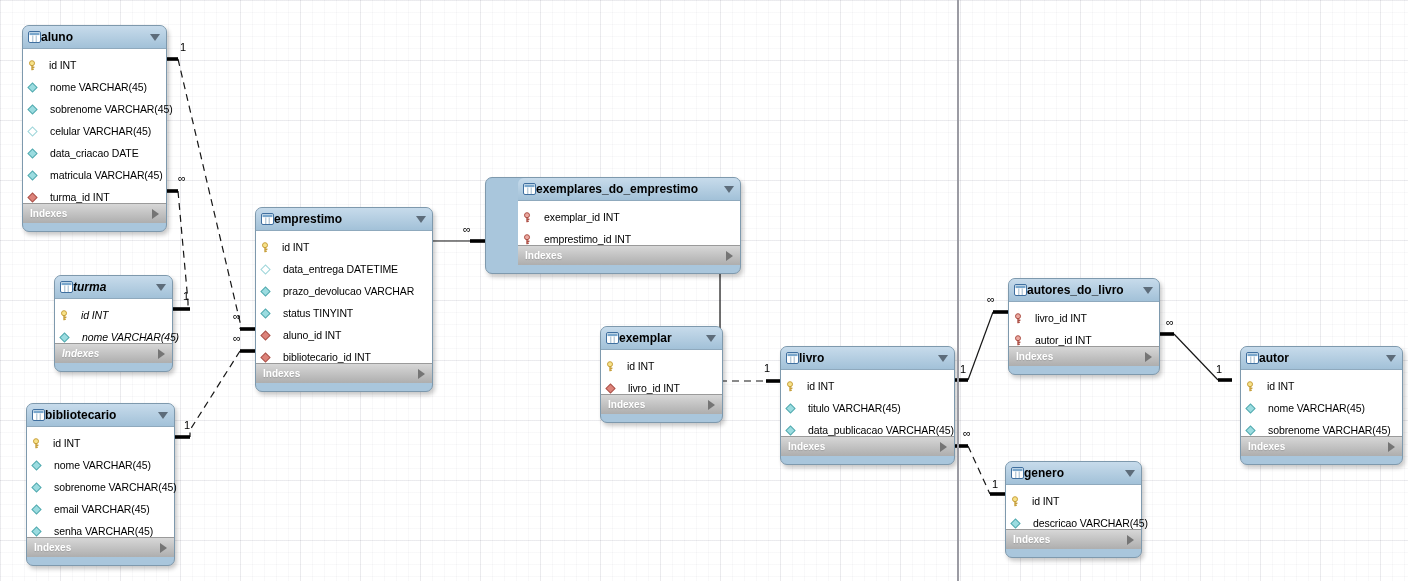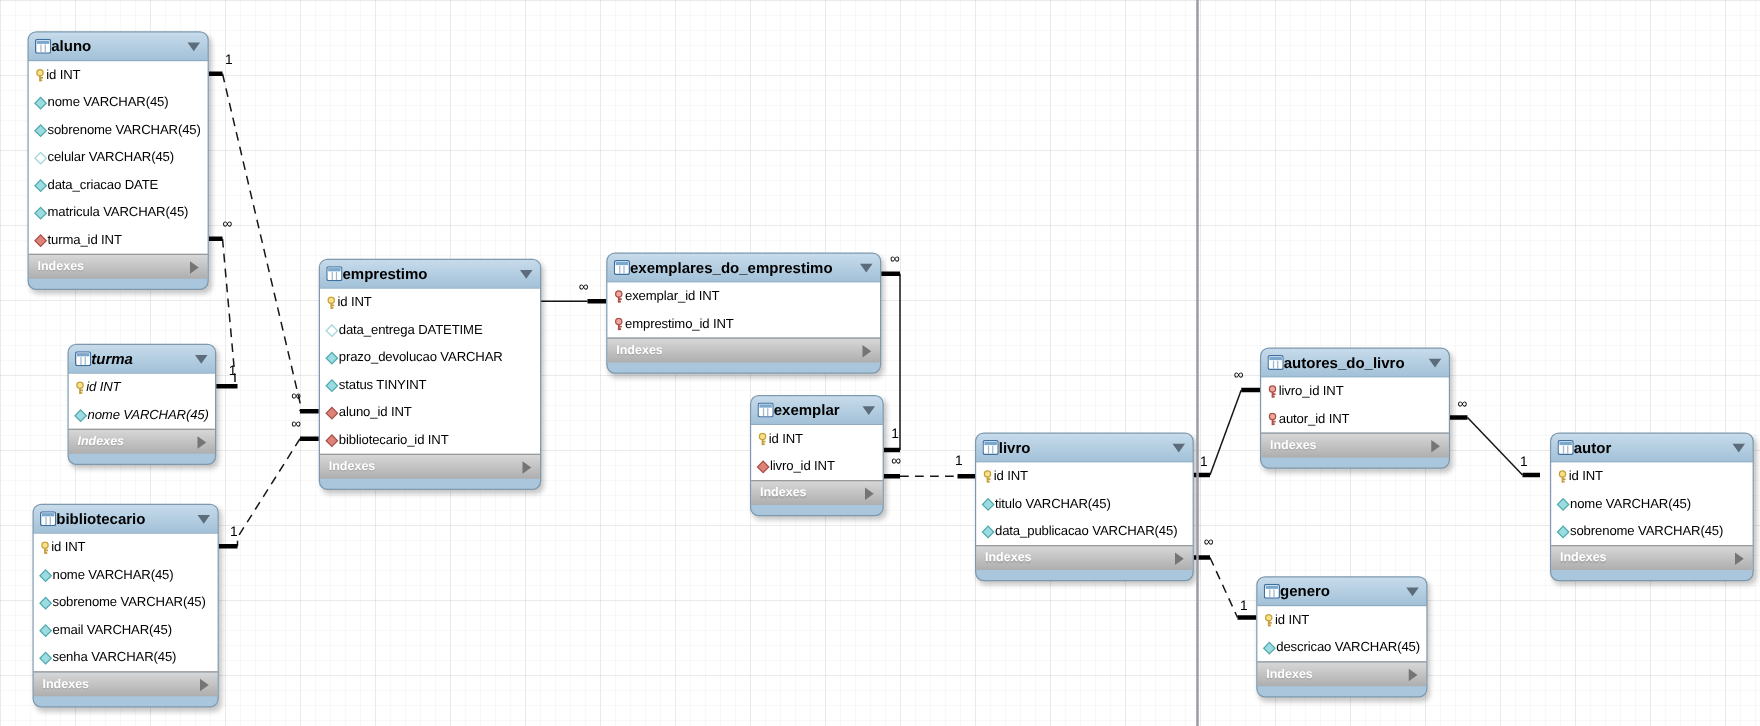--- a/index.html
+++ b/index.html
@@ -28,21 +28,21 @@
   }
   .thead{
     height:22px;display:flex;align-items:center;gap:0;padding:0 6px 0 5px;
     background:linear-gradient(#c7dbeb,#a2c1d8);
     border-radius:6px 6px 0 0;border-bottom:1px solid #8fa9bd;
   }
   .ttitle{font-weight:bold;font-size:12px;color:#000;flex:1;white-space:nowrap;overflow:hidden;}
   .collapse{width:0;height:0;border-left:5px solid transparent;border-right:5px solid transparent;border-top:7px solid #5d6c7a;}
   .tbody{background:#ffffff;}
   .trow{
-    height:22px;display:flex;align-items:center;gap:0;padding:0 3px 0 4px;
+    height:22px;display:flex;align-items:flex-end;gap:12px;padding:0 3px 0 4px;
     font-size:10.5px;letter-spacing:-0.1px;color:#000;white-space:nowrap;
   }
   .trow .ric{display:flex;align-items:center;flex:0 0 auto;}
   .indexes{
     height:19px;display:flex;align-items:center;justify-content:space-between;padding:0 7px;
     background:linear-gradient(#d7d7d7,#aeaeae);border-top:1px solid #9a9a9a;
   }
   .indexes .lbl{color:#fff;font-weight:bold;font-size:10px;text-shadow:0 1px 1px rgba(0,0,0,0.15);}
   .expand{width:0;height:0;border-top:5px solid transparent;border-bottom:5px solid transparent;border-left:7px solid #757575;}
 </style>
@@ -353,21 +353,21 @@
               </svg>
             </span>
             <span>bibliotecario_id INT</span>
           </div>
         </div>
         <div class="indexes">
           <span class="lbl">Indexes</span>
           <span class="expand"></span>
         </div>
       </div>
-      <div class="table" style="left: 485px; top: 202px; width: 220px;">
+      <div class="table" style="left: 485px; top: 177px; width: 256px; padding-left: 32px;">
         <div class="thead">
           <span style="display: flex;">
             <svg width="13" height="12" viewBox="0 0 13 12">
               <rect x="0.5" y="0.5" width="12" height="11" rx="1.5" fill="#ffffff" stroke="#3f6f9f"></rect>
               <rect x="1.5" y="1.5" width="10" height="2.6" fill="#7aa7cc"></rect>
               <line x1="4.8" y1="4.5" x2="4.8" y2="11" stroke="#9db8cc"></line>
               <line x1="8.2" y1="4.5" x2="8.2" y2="11" stroke="#9db8cc"></line>
             </svg>
           </span>
           <span class="ttitle">exemplares_do_emprestimo</span>
@@ -391,21 +391,21 @@
               </svg>
             </span>
             <span>emprestimo_id INT</span>
           </div>
         </div>
         <div class="indexes">
           <span class="lbl">Indexes</span>
           <span class="expand"></span>
         </div>
       </div>
-      <div class="table" style="left: 600px; top: 316px; width: 107px;">
+      <div class="table" style="left: 600px; top: 326px; width: 123px;">
         <div class="thead">
           <span style="display: flex;">
             <svg width="13" height="12" viewBox="0 0 13 12">
               <rect x="0.5" y="0.5" width="12" height="11" rx="1.5" fill="#ffffff" stroke="#3f6f9f"></rect>
               <rect x="1.5" y="1.5" width="10" height="2.6" fill="#7aa7cc"></rect>
               <line x1="4.8" y1="4.5" x2="4.8" y2="11" stroke="#9db8cc"></line>
               <line x1="8.2" y1="4.5" x2="8.2" y2="11" stroke="#9db8cc"></line>
             </svg>
           </span>
           <span class="ttitle">exemplar</span>

